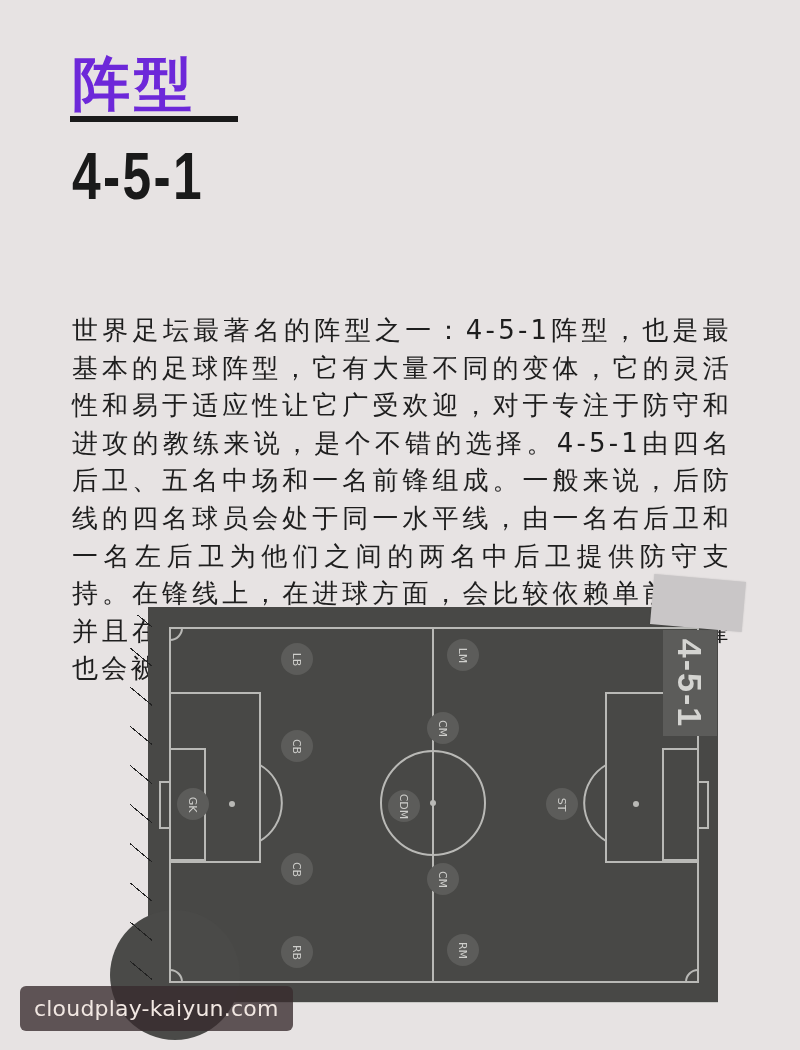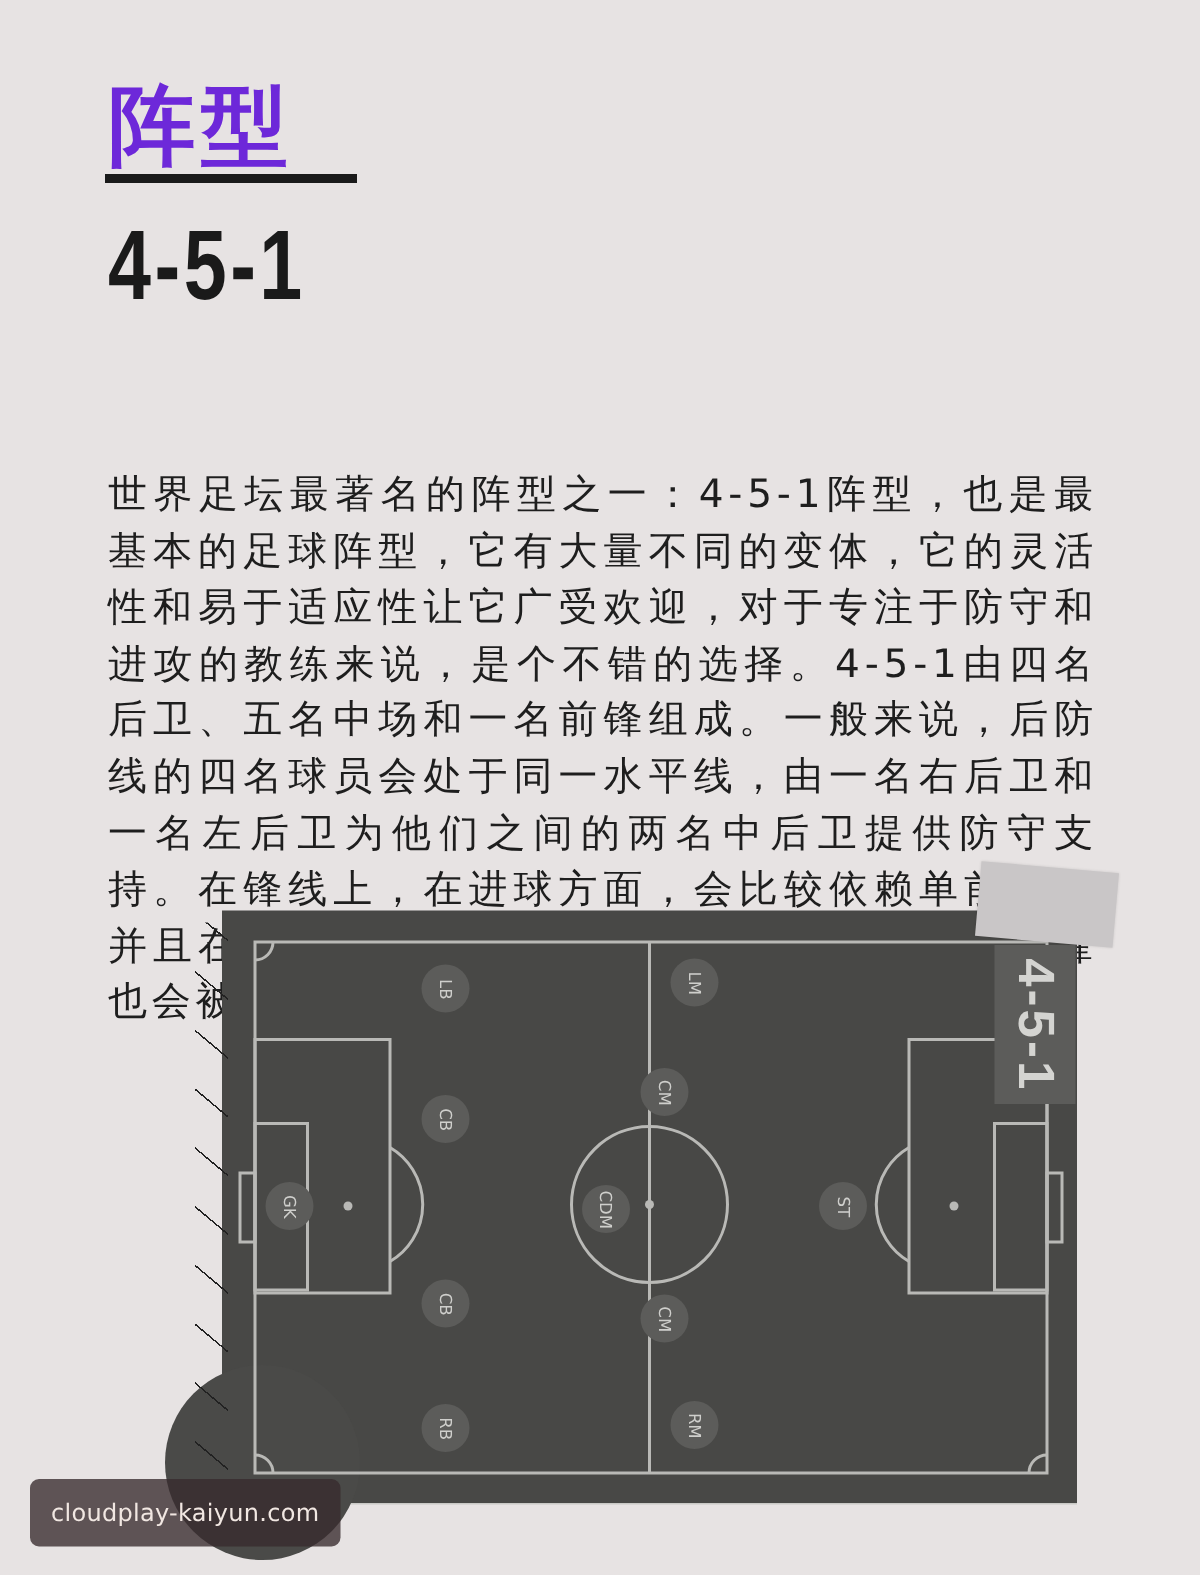--- a/index.html
+++ b/index.html
@@ -70,21 +70,21 @@
     font-family: "Liberation Sans", sans-serif; font-weight: bold;
     font-size: 34px; color: #d4d4d1; letter-spacing: 2px;
   }
 
   .watermark {
     position: absolute; left: 20px; top: 986px; height: 45px; padding: 0 14px;
     background: rgba(55, 42, 45, 0.78); border-radius: 6px;
     display: flex; align-items: center;
   }
   .watermark span {
-    font-family: "DejaVu Sans", sans-serif; font-size: 16px; color: #f1e7e2; letter-spacing: 0.2px;
+    font-family: "DejaVu Sans", sans-serif; font-size: 22px; color: #f1e7e2; letter-spacing: 0.2px;
   }
 </style>
 </head>
 <body>
 
 <div class="title">阵型</div>
 <div class="title-underline"></div>
 <div class="subtitle">4-5-1</div>
 
 <div class="body-text">

